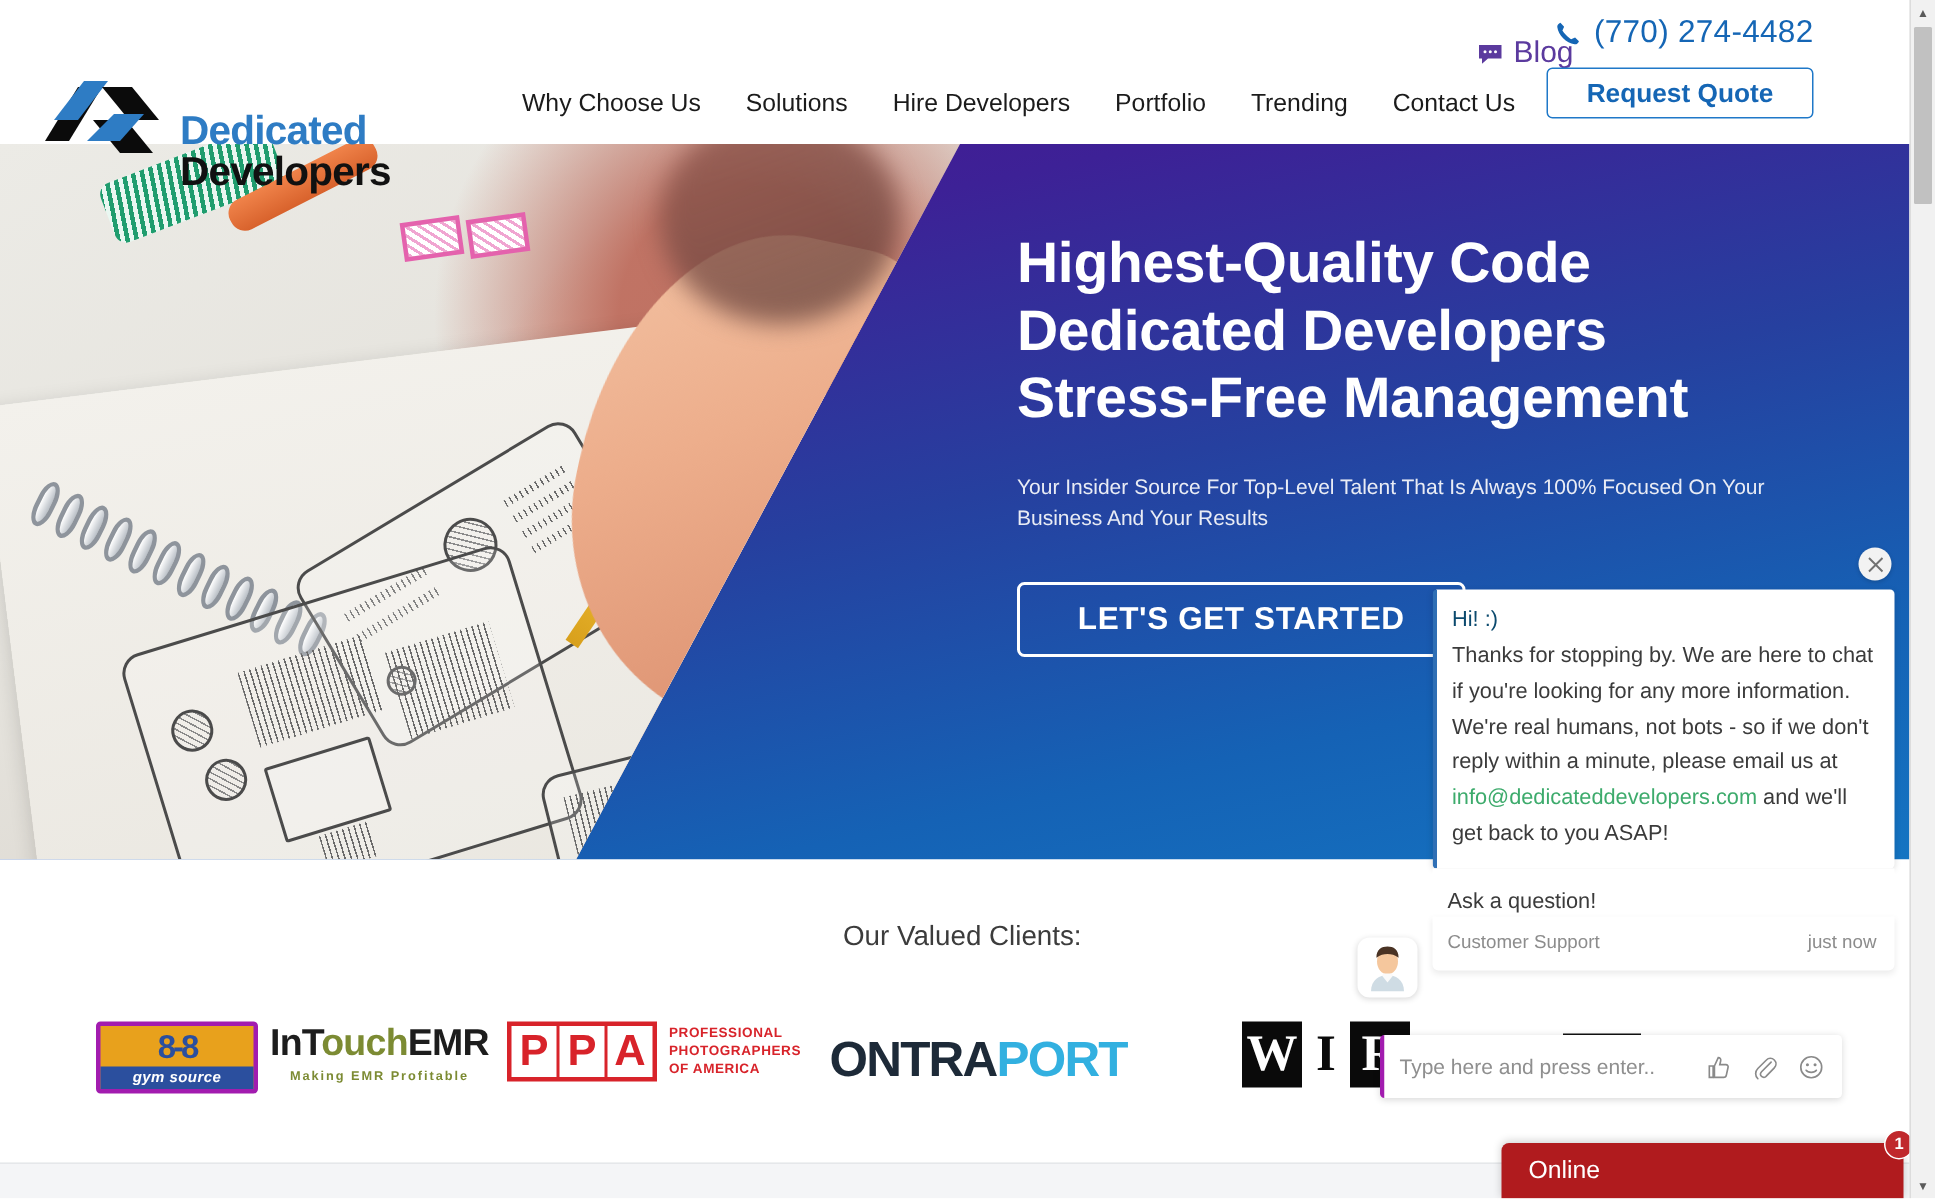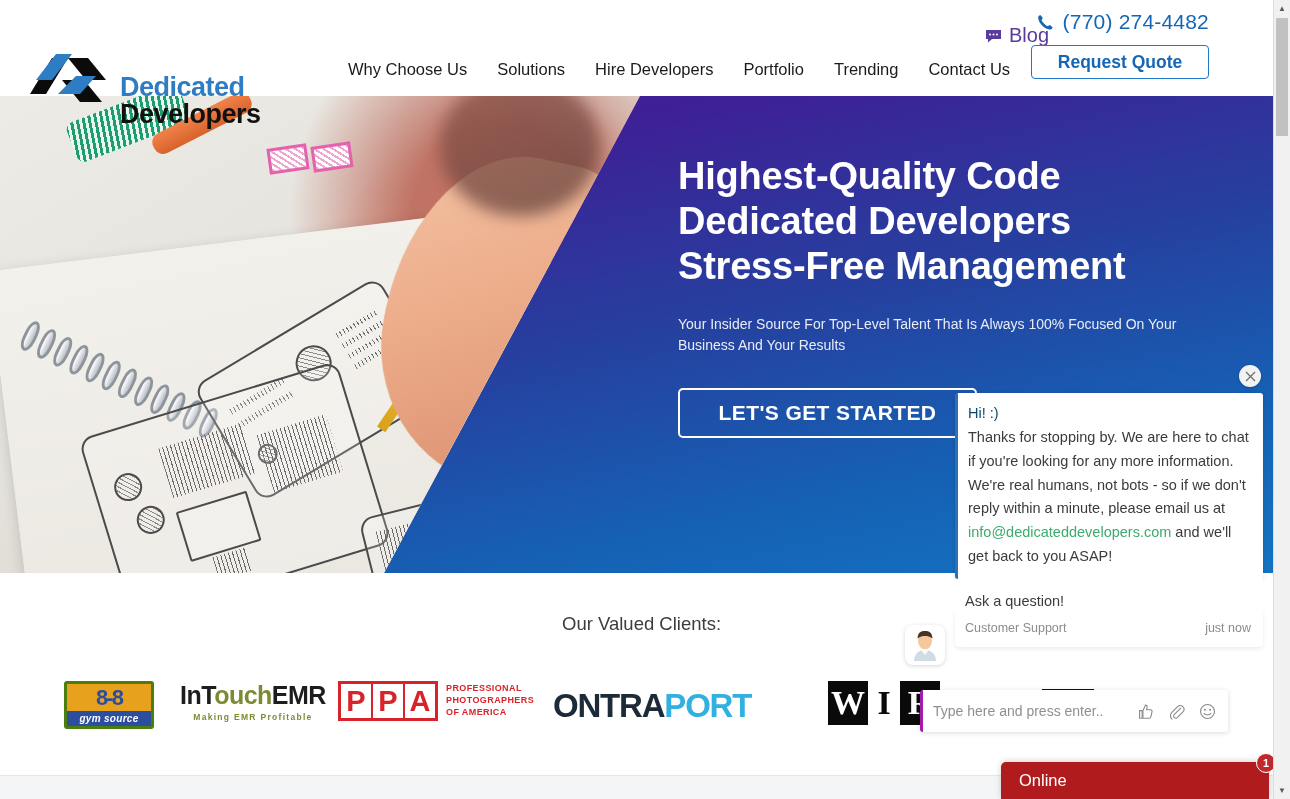--- a/index.html
+++ b/index.html
@@ -223,22 +223,22 @@
   }
   .logo-row {
     position: absolute; left: 0; top: 108px;
     width: 1273px; height: 70px;
     display: flex; align-items: center;
   }
   .client-logo { position: absolute; }
 
   .l-gym {
     left: 64px; top: 0;
-    width: 90px; height: 48px;
-    background: #e8a11c; border: 3px solid #4d7c0f;
+    width: 108px; height: 48px;
+    background: #e8a11c; border: 3px solid #a21caf;
     border-radius: 3px;
     display: flex; flex-direction: column; justify-content: flex-end;
   }
   .l-gym .bar {
     height: 15px; background: #2b4f9e; color: #fff;
     font-style: italic; font-weight: bold; font-size: 10px;
     display: flex; align-items: center; justify-content: center;
     letter-spacing: 0.3px;
   }
   .l-gym .glyph {

